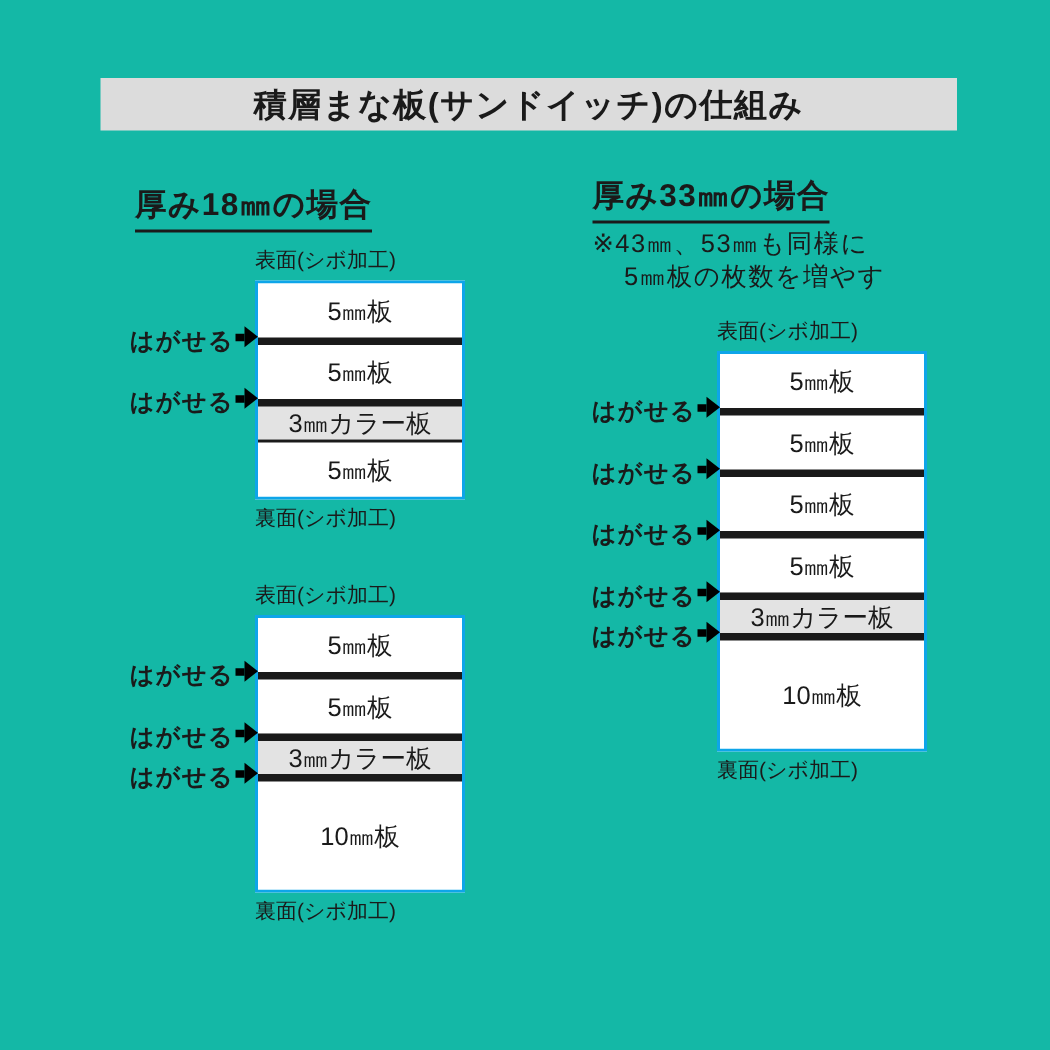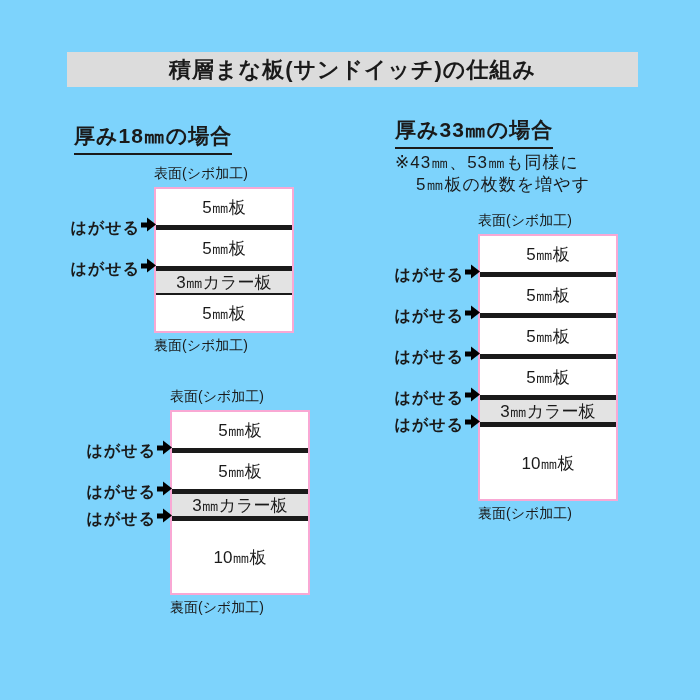--- a/index.html
+++ b/index.html
@@ -4,35 +4,35 @@
 <style>
   html,body { margin:0; padding:0; }
   body {
     font-family: "Liberation Sans", "DejaVu Sans", sans-serif;
     background:#ffffff;
     color:#1a1a1a;
   }
   .page {
     position:relative;
     width:700px; height:700px;
-    background:#7dd3fc;
+    background:#14b8a6;
     overflow:hidden;
   }
   .title-bar {
     position:absolute;
     left:67px; top:52px;
     width:571px; height:35px;
     background:#dcdcdc;
     display:flex; align-items:center; justify-content:center;
   }
   .title-bar span {
     font-size:22px; font-weight:bold; letter-spacing:1px; color:#1a1a1a;
   }
   .diagram { position:absolute; }
-  .d1 { left:74px; top:122px; }
+  .d1 { left:90px; top:122px; }
   .d2 { left:90px; top:378px; }
   .d3 { left:395px; top:116px; }
   .heading {
     display:inline-block;
     margin:0;
     font-size:21px; font-weight:bold; letter-spacing:1px;
     border-bottom:2px solid #1a1a1a;
     padding-bottom:3px;
   }
   .note { margin-top:3px; font-size:17px; letter-spacing:1px; line-height:22px; }
@@ -41,21 +41,21 @@
   .d1 .stackcol, .d2 .stackcol { margin-left:80px; margin-top:10px; }
   .d3 .stackcol { margin-left:83px; margin-top:16px; }
   .surface-label, .back-label {
     text-align:left; font-size:14px; color:#1a1a1a;
     white-space:nowrap;
   }
   .surface-label { margin-bottom:4px; }
   .back-label { margin-top:4px; }
   .box {
     position:relative;
-    border:2px solid #f9a8d4;
+    border:2px solid #0ea5e9;
     background:#fff;
   }
   .layer {
     display:flex; align-items:center; justify-content:center;
     font-size:17px; color:#1a1a1a; background:#ffffff;
     white-space:nowrap;
   }
   .layer.color { background:#e3e3e3; }
   .layer.sep-thin  { border-top:2px solid #1a1a1a; }
   .layer.sep-thick { border-top:5px solid #1a1a1a; }

